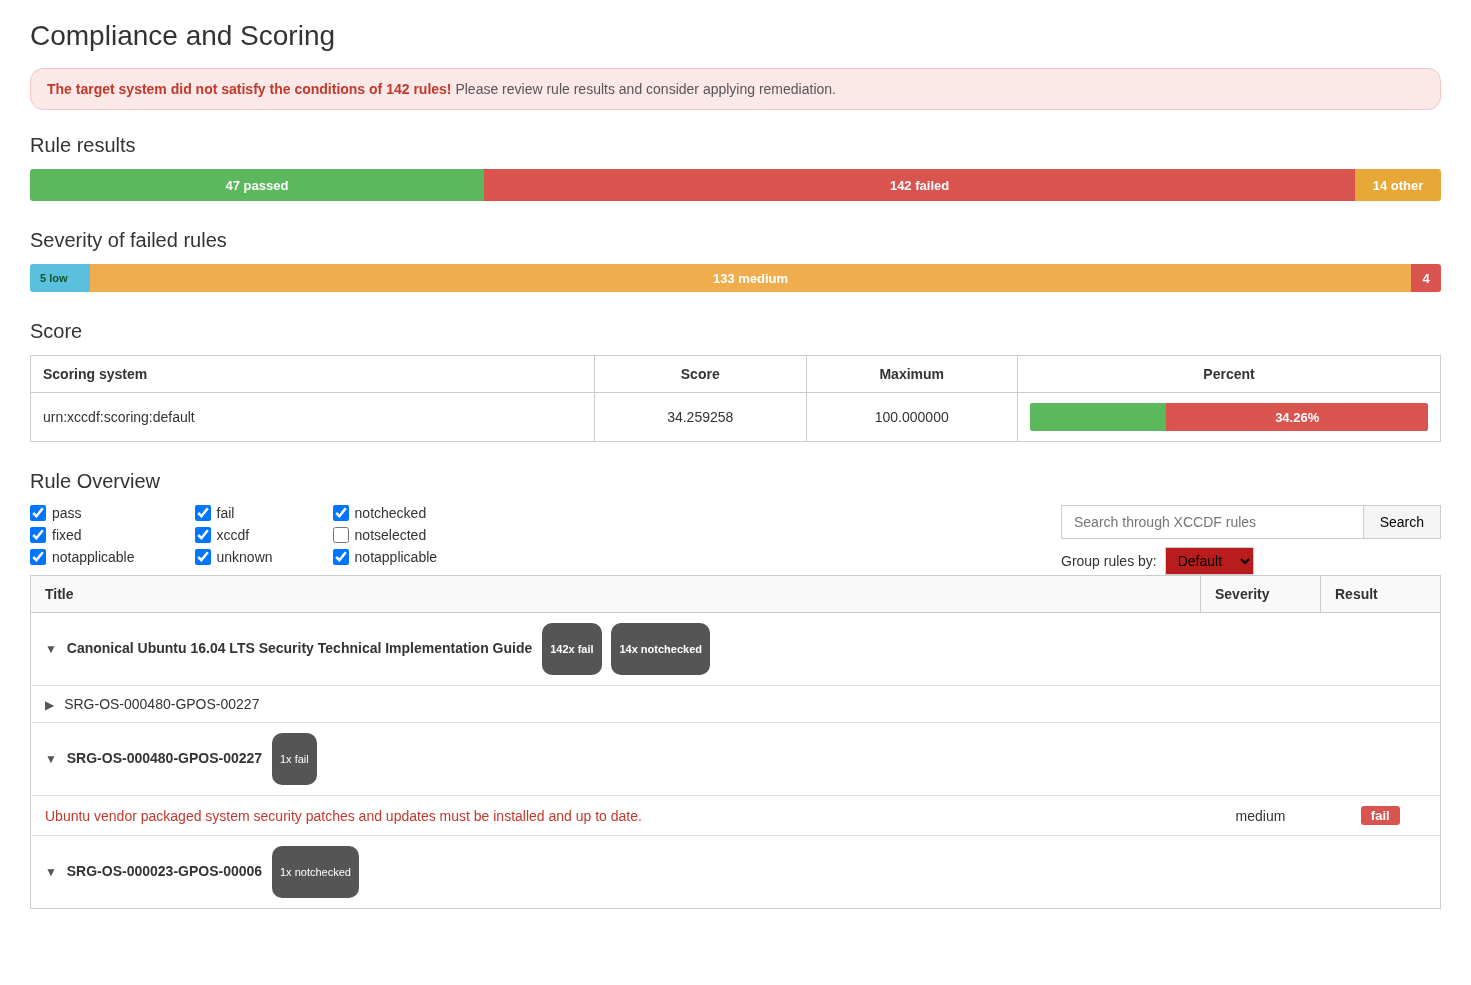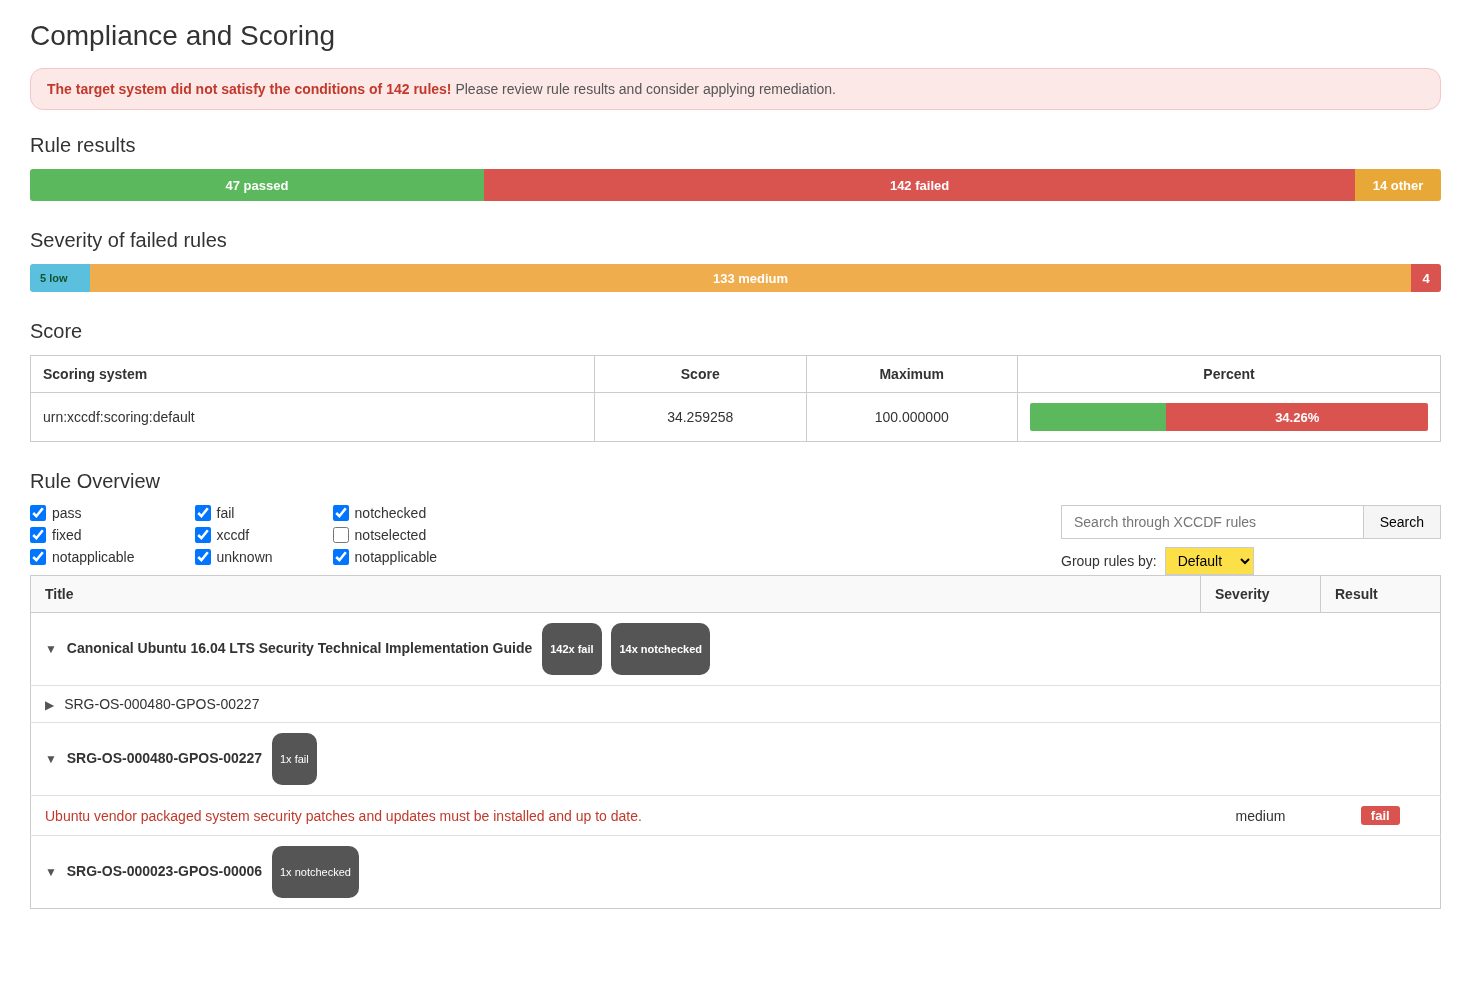--- a/index.html
+++ b/index.html
@@ -132,21 +132,21 @@
     .group-row {
       display: flex;
       align-items: center;
       gap: 8px;
       font-size: 14px;
     }
     .group-select {
       padding: 4px 8px;
       border: 1px solid #ccc;
       font-size: 14px;
-      background: #fde047;
+      background: #b91c1c;
     }
 
     
     .overview-table {
       width: 100%;
       border-collapse: collapse;
       border: 1px solid #ccc;
     }
     .overview-table th {
       background: #f9f9f9;

